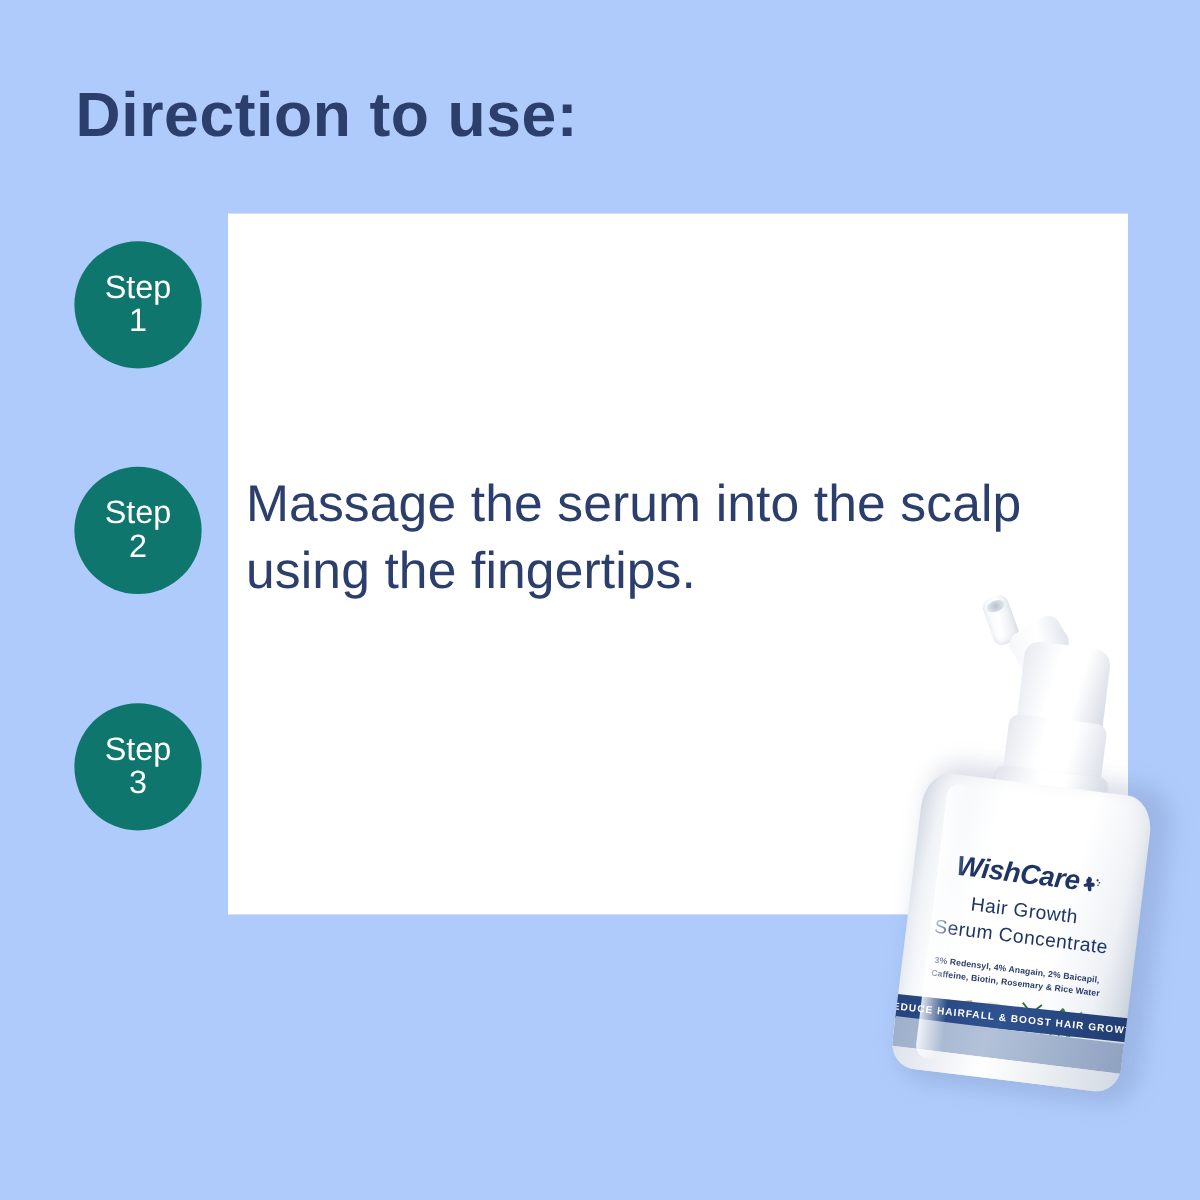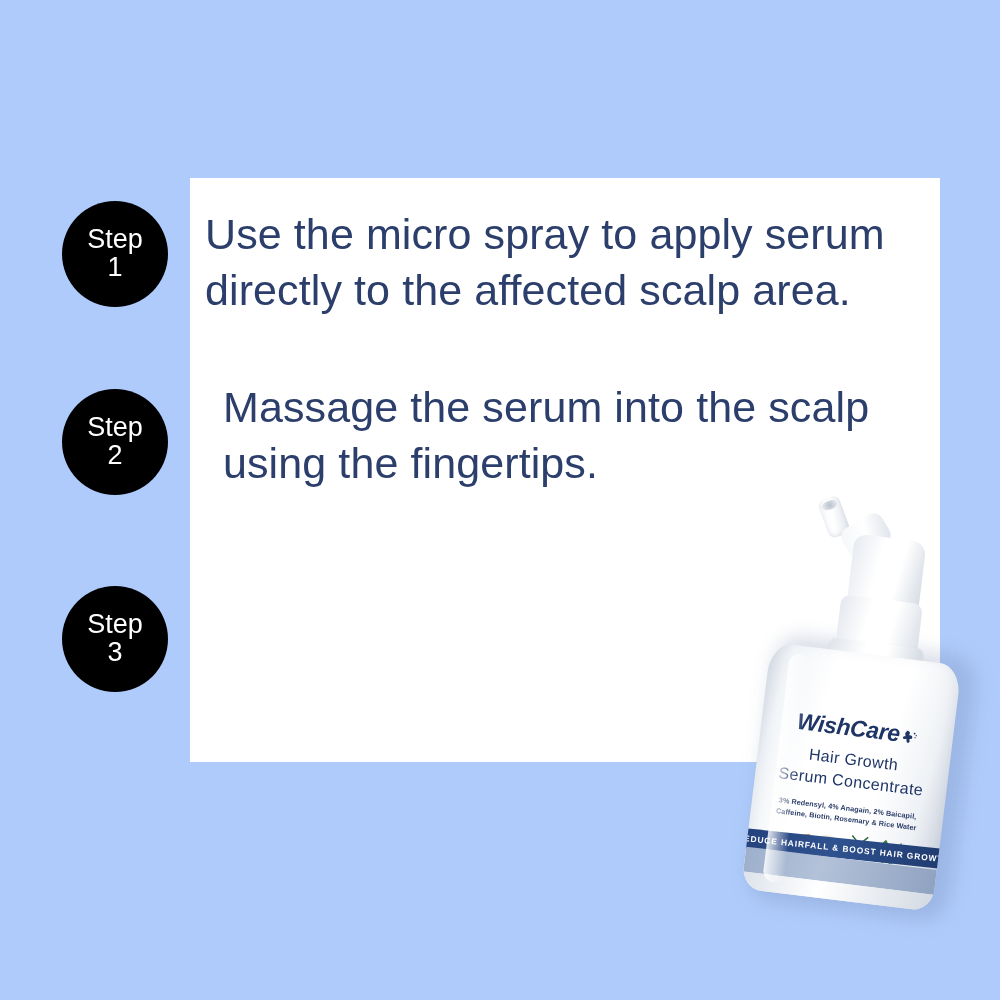--- a/index.html
+++ b/index.html
@@ -44,21 +44,21 @@
     background: #ffffff;
   }
 
   
   .badge {
     position: absolute;
     left: 62px;
     width: 106px;
     height: 106px;
     border-radius: 50%;
-    background: #000000;
+    background: #0f766e;
     color: #ffffff;
     display: flex;
     flex-direction: column;
     align-items: center;
     justify-content: center;
     line-height: 1.02;
   }
   .badge .badge-word {
     font-size: 27px;
     font-weight: 400;
@@ -76,21 +76,21 @@
     position: absolute;
     left: 205px;
     color: #2c3e6b;
     font-size: 43px;
     line-height: 1.30;
     letter-spacing: 0.1px;
     font-weight: 400;
     white-space: pre-line;
   }
   .step-text-1 { top: 207px; width: 760px; }
-  .step-text-2 { top: 380px; width: 730px; margin-left: 18px; }
+  .step-text-2 { top: 393px; width: 730px; }
   .step-text-3 { top: 586px; width: 620px; line-height: 1.45; }
 
   
   .bottle {
     position: absolute;
     left: 735px;
     top: 495px;
     width: 260px;
     height: 420px;
     transform: rotate(7deg);
@@ -279,29 +279,28 @@
     height: 230px;
     border-radius: 14px;
     background: linear-gradient(to right, rgba(255,255,255,0.85), rgba(255,255,255,0));
   }
 </style>
 </head>
 <body>
 
 <div id="stage">
 
+  <div class="page-title">Direction to use:</div>
 
   <div class="steps-card"></div>
 
   <div class="badge badge-1">
     <span class="badge-word">Step</span>
     <span class="badge-num">1</span>
   </div>
-  <div class="step-text step-text-1">Use the micro spray to apply serum
-directly to the affected scalp area.</div>
 
   <div class="badge badge-2">
     <span class="badge-word">Step</span>
     <span class="badge-num">2</span>
   </div>
   <div class="step-text step-text-2">Massage the serum into the scalp
 using the fingertips.</div>
 
   <div class="badge badge-3">
     <span class="badge-word">Step</span>

